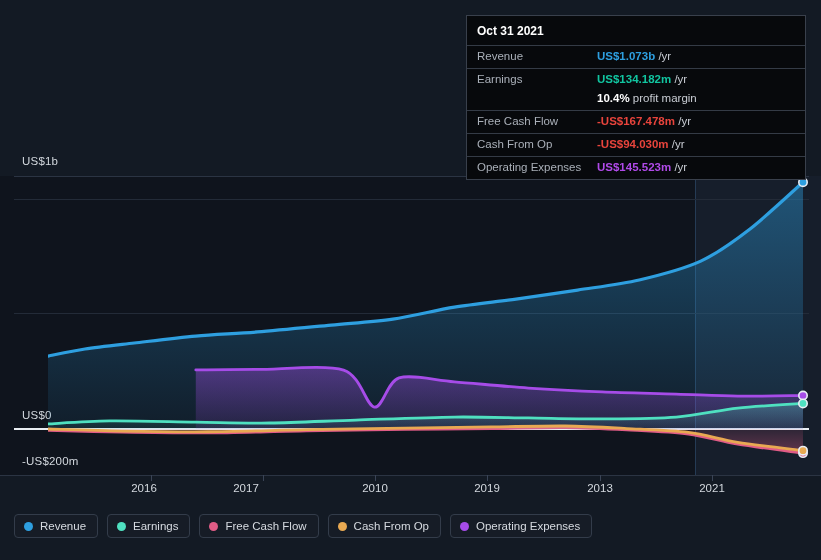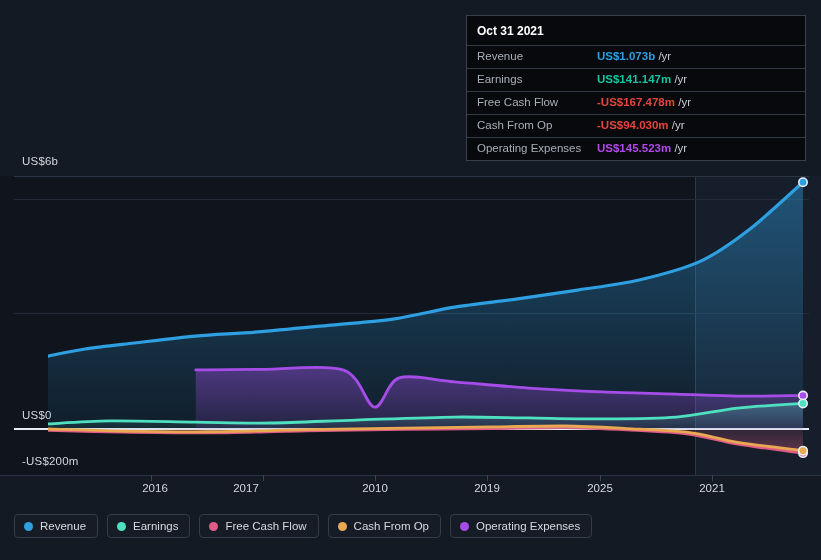--- a/index.html
+++ b/index.html
@@ -59,37 +59,37 @@
   <div class="plot-bg"></div>
   <div class="plot-band"></div>
   <div class="vline-forecast"></div>
 
   <div class="gridline" style="top:176px"></div>
   <div class="gridline faint" style="top:199px"></div>
   <div class="gridline faint" style="top:313px"></div>
   <div class="gridline" style="top:475px"></div>
   <div class="zeroline" style="top:428px"></div>
 
-  <div class="ylabel" style="left:22px;top:155px">US$6b</div>
+  <div class="ylabel" style="left:22px;top:155px">US$1b</div>
   <div class="ylabel" style="left:22px;top:409px">US$0</div>
   <div class="ylabel" style="left:22px;top:455px">-US$200m</div>
 
   <div class="xaxis-line"></div>
   <div class="vtick" style="left:151px"></div>
   <div class="vtick" style="left:263px"></div>
   <div class="vtick" style="left:375px"></div>
   <div class="vtick" style="left:487px"></div>
   <div class="vtick" style="left:600px"></div>
   <div class="vtick" style="left:712px"></div>
 
-  <div class="xlabel" style="left:155px">2016</div>
+  <div class="xlabel" style="left:144px">2016</div>
   <div class="xlabel" style="left:246px">2017</div>
   <div class="xlabel" style="left:375px">2010</div>
   <div class="xlabel" style="left:487px">2019</div>
-  <div class="xlabel" style="left:600px">2025</div>
+  <div class="xlabel" style="left:600px">2013</div>
   <div class="xlabel" style="left:712px">2021</div>
 
   <svg class="layer" id="series-layer">
     <defs>
       <linearGradient id="gRev" x1="0" y1="0" x2="0" y2="1">
         <stop offset="0%" stop-color="#2e9fe0" stop-opacity="0.42"></stop>
         <stop offset="100%" stop-color="#2e9fe0" stop-opacity="0.07"></stop>
       </linearGradient>
       <linearGradient id="gOpx" x1="0" y1="0" x2="0" y2="1">
         <stop offset="0%" stop-color="#a64ce8" stop-opacity="0.40"></stop>
@@ -128,23 +128,27 @@
   <div class="tooltip">
     <div class="tt-title">Oct 31 2021</div>
 
     <div class="tt-row">
       <span class="tt-k">Revenue</span>
       <span class="tt-v"><span class="num" style="color:#2e9fe0">US$1.073b</span> <span class="tt-unit">/yr</span></span>
     </div>
 
     <div class="tt-row">
       <span class="tt-k">Earnings</span>
-      <span class="tt-v"><span class="num" style="color:#11c5a0">US$141.147m</span> <span class="tt-unit">/yr</span></span>
+      <span class="tt-v"><span class="num" style="color:#11c5a0">US$134.182m</span> <span class="tt-unit">/yr</span></span>
     </div>
 
+    <div class="tt-row sub noborder">
+      <span class="tt-k"></span>
+      <span class="tt-v"><span class="num" style="color:#ffffff">10.4%</span> <span class="tt-unit">profit margin</span></span>
+    </div>
 
     <div class="tt-row">
       <span class="tt-k">Free Cash Flow</span>
       <span class="tt-v"><span class="num" style="color:#e8443c">-US$167.478m</span> <span class="tt-unit">/yr</span></span>
     </div>
 
     <div class="tt-row">
       <span class="tt-k">Cash From Op</span>
       <span class="tt-v"><span class="num" style="color:#e8443c">-US$94.030m</span> <span class="tt-unit">/yr</span></span>
     </div>

